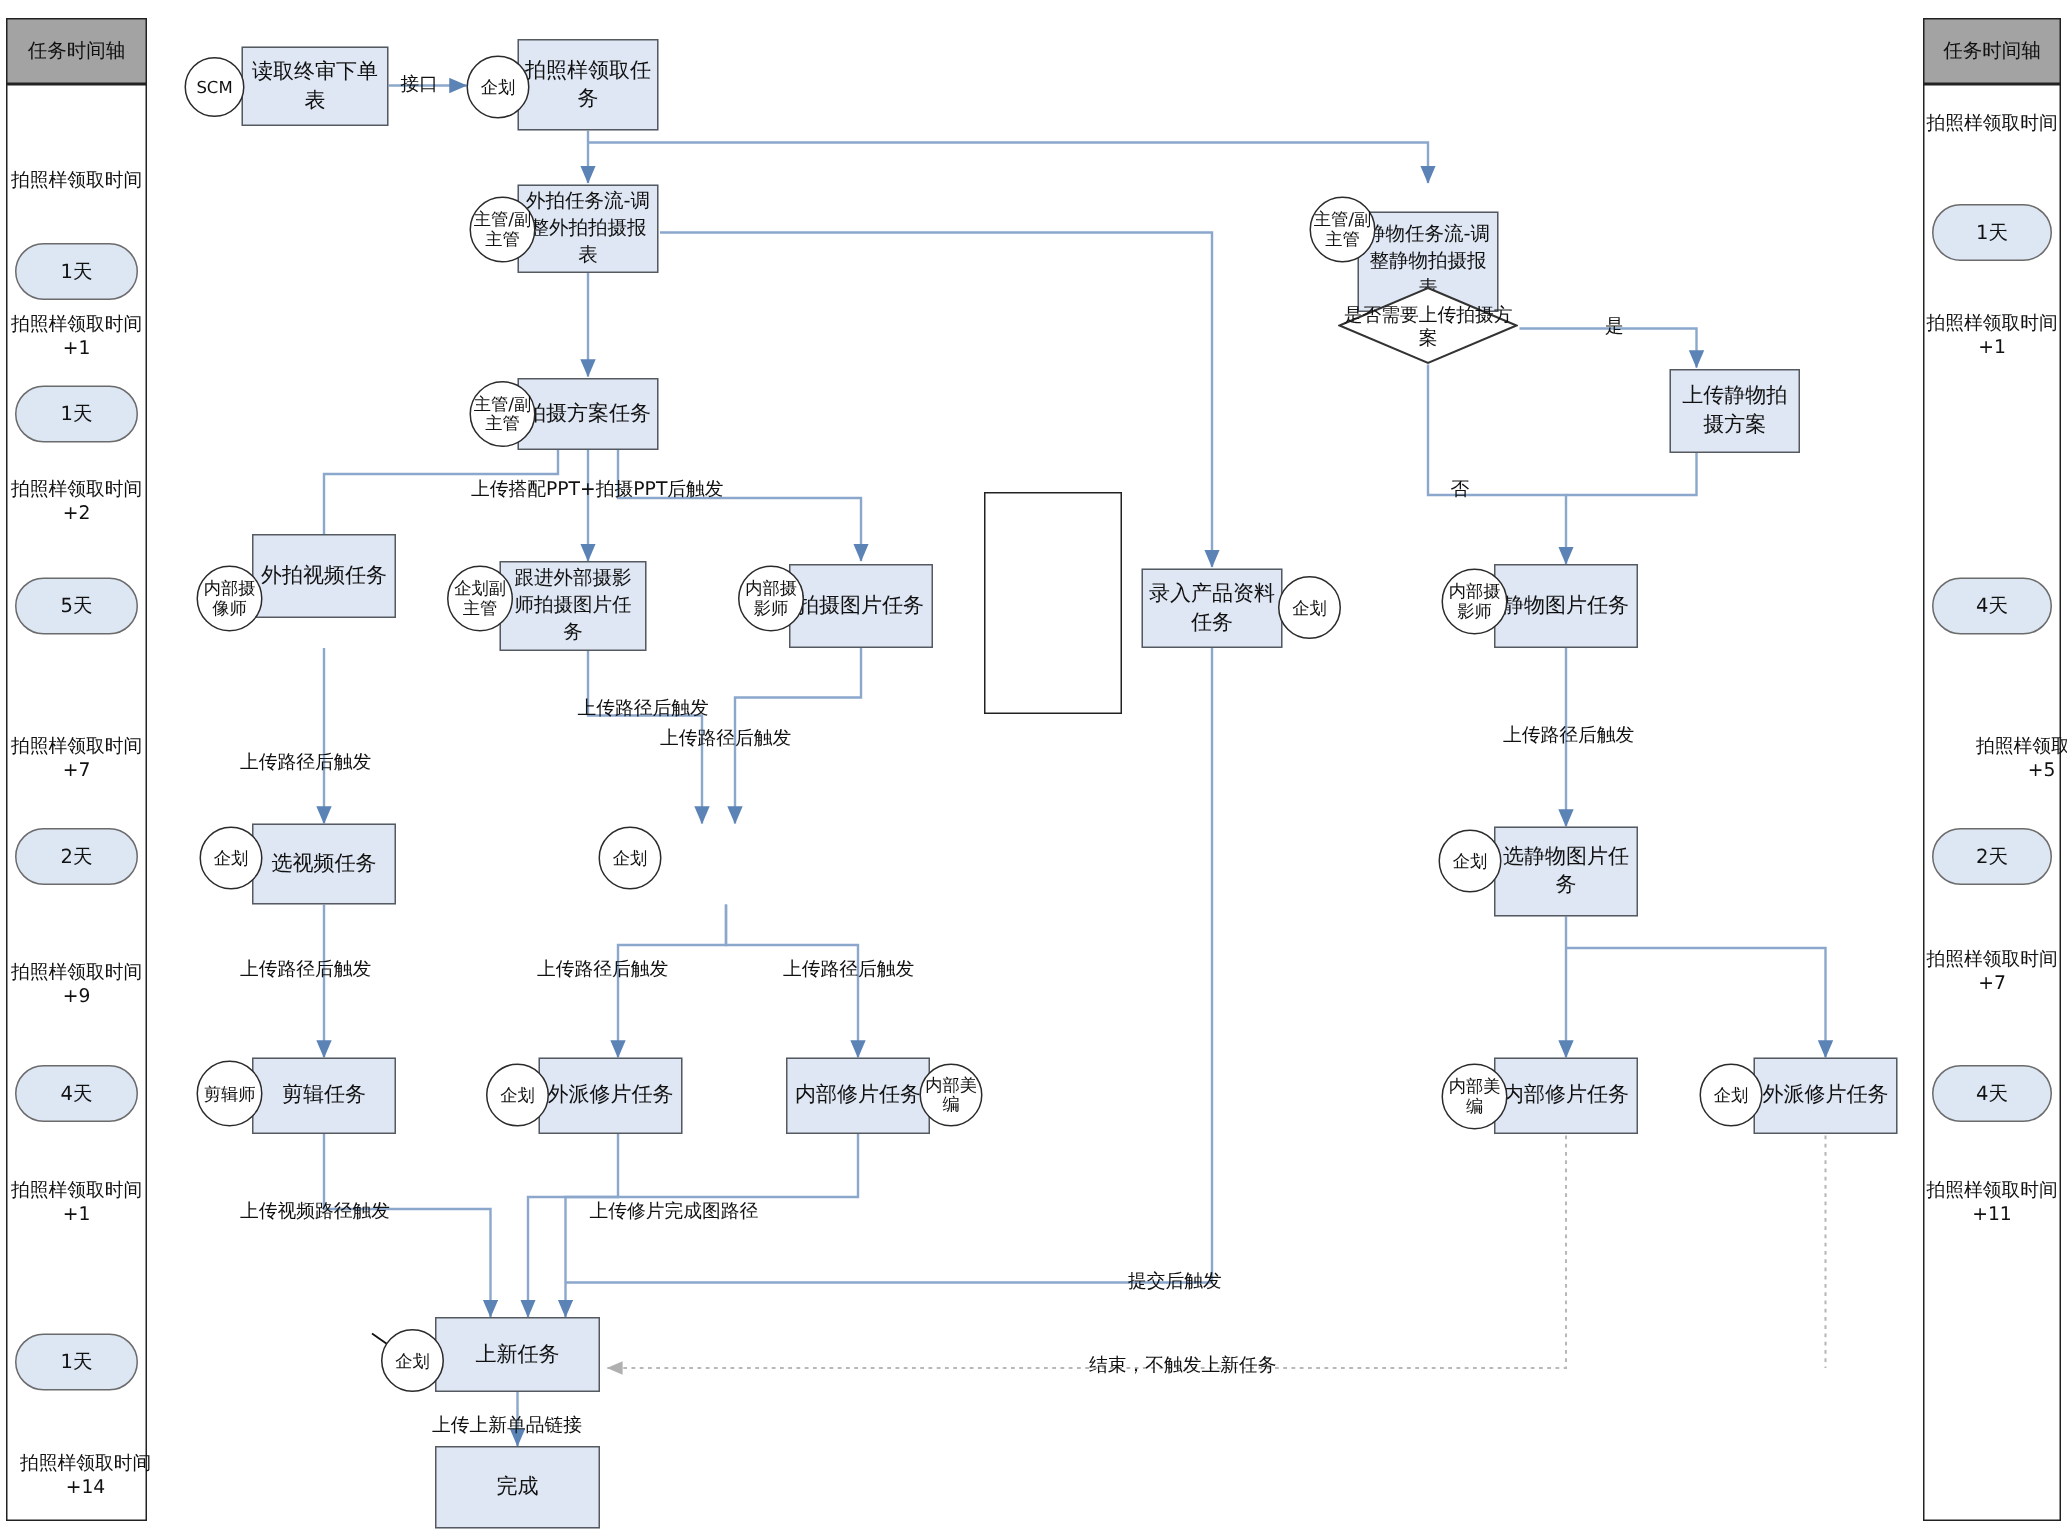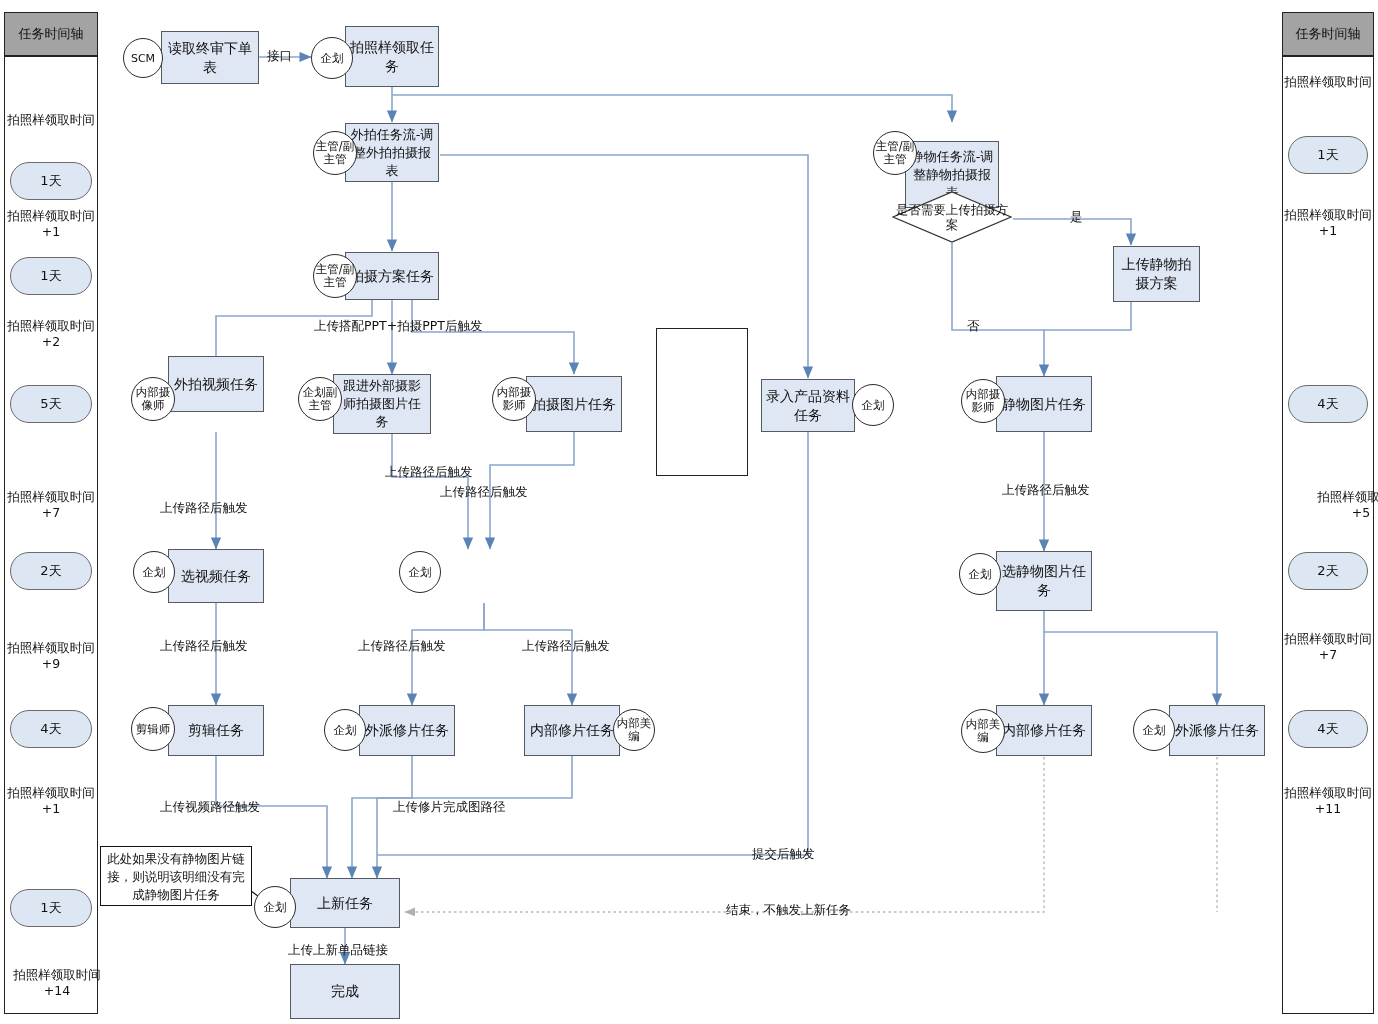--- a/index.html
+++ b/index.html
@@ -230,21 +230,20 @@
   <div class="node" style="left:996px;top:705px;width:96px;height:51px;">内部修片任务</div>
 
   <div class="role" style="left:1133px;top:709px;width:42px;height:42px;">企划</div>
   <div class="node" style="left:1169px;top:705px;width:96px;height:51px;">外派修片任务</div>
 
   <span class="elabel" style="left:160px;top:799px;">上传视频路径触发</span>
   <span class="elabel" style="left:393px;top:799px;">上传修片完成图路径</span>
   <span class="elabel" style="left:752px;top:846px;">提交后触发</span>
   <span class="elabel" style="left:726px;top:902px;">结束，不触发上新任务</span>
 
-  <div class="notebox" style="left:100px;top:846px;width:152px;height:60px;">此处如果没有静物图片链接，则说明该明细没有完成静物图片任务</div>
 
   <div class="role" style="left:254px;top:886px;width:42px;height:42px;">企划</div>
   <div class="node" style="left:290px;top:878px;width:110px;height:50px;">上新任务</div>
 
   <span class="elabel" style="left:288px;top:942px;">上传上新单品链接</span>
 
   <div class="node" style="left:290px;top:964px;width:110px;height:55px;">完成</div>
 
 </div>
 

